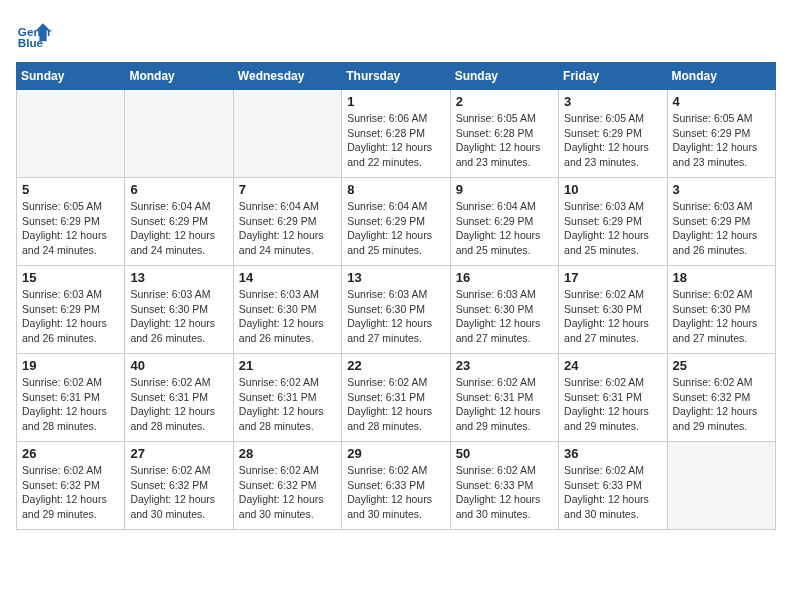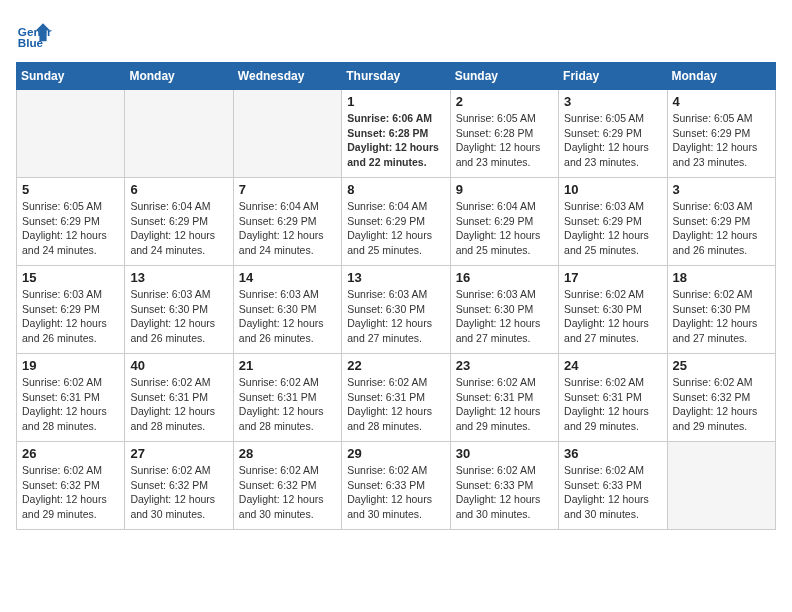--- a/index.html
+++ b/index.html
@@ -105,21 +105,21 @@
         <th>Monday</th>
       </tr>
   </thead>
   <tbody id="calendar-body">
   <tr class="week-row">
         <td class="empty"></td>
         <td class="empty"></td>
         <td class="empty"></td>
         <td>
           <div class="day-num">1</div>
-          <div class="day-info" style="white-space: pre-line; font-weight: bold;">Sunrise: 6:06 AM
+          <div class="day-info" style="white-space: pre-line;">Sunrise: 6:06 AM
 Sunset: 6:28 PM
 Daylight: 12 hours
 and 22 minutes.</div>
         </td>
         <td>
           <div class="day-num">2</div>
           <div class="day-info" style="white-space: pre-line;">Sunrise: 6:05 AM
 Sunset: 6:28 PM
 Daylight: 12 hours
 and 23 minutes.</div>
@@ -315,21 +315,21 @@
 and 30 minutes.</div>
         </td>
         <td>
           <div class="day-num">29</div>
           <div class="day-info" style="white-space: pre-line;">Sunrise: 6:02 AM
 Sunset: 6:33 PM
 Daylight: 12 hours
 and 30 minutes.</div>
         </td>
         <td>
-          <div class="day-num">30</div>
+          <div class="day-num">50</div>
           <div class="day-info" style="white-space: pre-line;">Sunrise: 6:02 AM
 Sunset: 6:33 PM
 Daylight: 12 hours
 and 30 minutes.</div>
         </td>
         <td>
           <div class="day-num">36</div>
           <div class="day-info" style="white-space: pre-line;">Sunrise: 6:02 AM
 Sunset: 6:33 PM
 Daylight: 12 hours

